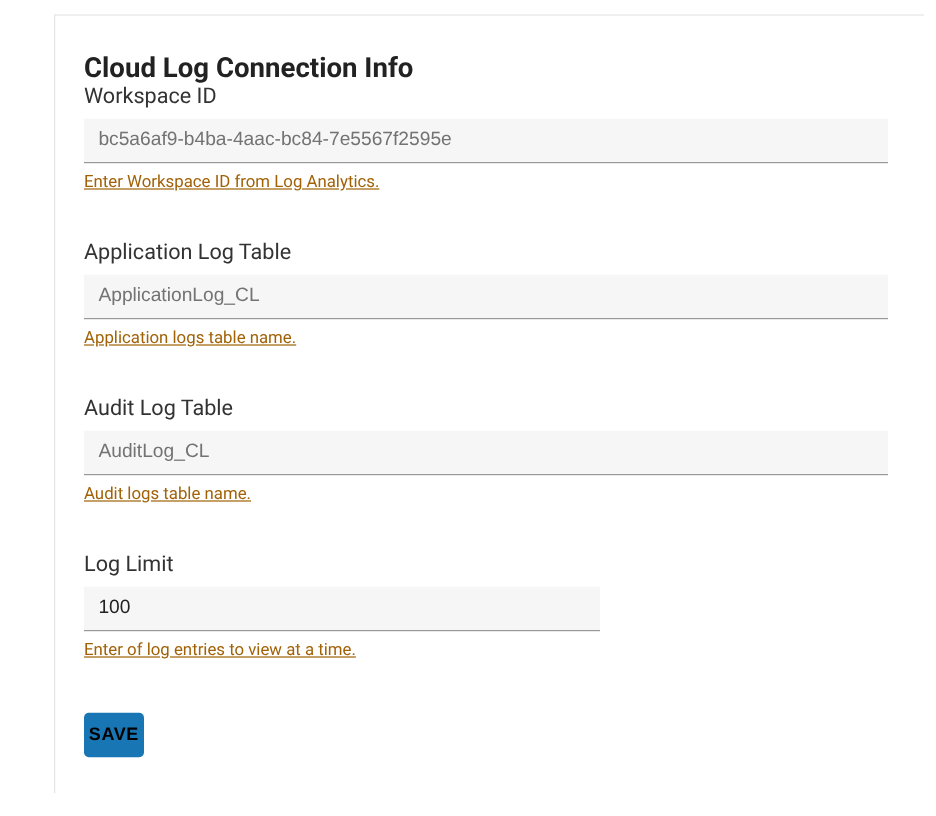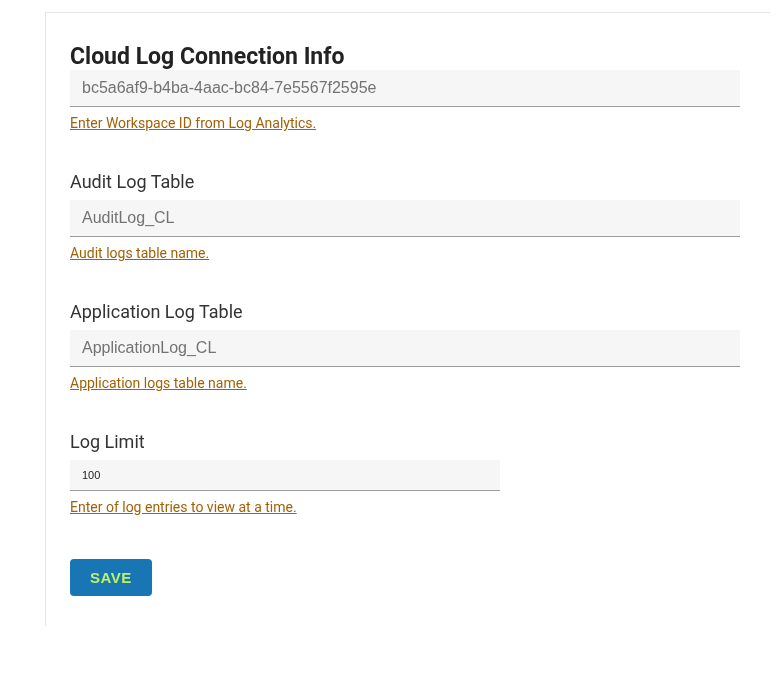--- a/index.html
+++ b/index.html
@@ -43,68 +43,69 @@
       font-size: 16px;
       color: #737373;
       padding: 9px 12px;
       background: #f6f6f6;
       border: none;
       border-bottom: 1px solid #9a9a9a;
       outline: none;
     }
     .input-number {
       width: 430px;
-      font-size: 11px;
+      font-size: 16px;
       color: #222;
       padding: 9px 12px;
       background: #f6f6f6;
       border: none;
       border-bottom: 1px solid #9a9a9a;
       outline: none;
     }
     .help {
       font-size: 14px;
       color: #a16207;
       margin-top: 8px;
       text-decoration: underline;
     }
     .save-btn {
       display: inline-block;
       background: #1976b5;
-      color: #bef264;
+      color: #000000;
       font-size: 15px;
       font-weight: 600;
       letter-spacing: 0.5px;
       border: none;
       border-radius: 4px;
-      padding: 10px 20px;
+      padding: 10px 4px;
       cursor: pointer;
     }
   </style>
 </head>
 <body>
 
 <div class="card">
   <h1 class="title">Cloud Log Connection Info</h1>
 
   <div class="form-group">
+    <label class="label">Workspace ID</label>
     <input type="text" class="input-text" value="bc5a6af9-b4ba-4aac-bc84-7e5567f2595e" style="">
     <div class="help">Enter Workspace ID from Log Analytics.</div>
+  </div>
+
+  <div class="form-group">
+    <label class="label">Application Log Table</label>
+    <input type="text" class="input-text" value="ApplicationLog_CL" style="">
+    <div class="help">Application logs table name.</div>
   </div>
 
   <div class="form-group last-text">
     <label class="label">Audit Log Table</label>
     <input type="text" class="input-text" value="AuditLog_CL" style="">
     <div class="help">Audit logs table name.</div>
-  </div>
-
-  <div class="form-group">
-    <label class="label">Application Log Table</label>
-    <input type="text" class="input-text" value="ApplicationLog_CL" style="">
-    <div class="help">Application logs table name.</div>
   </div>
 
   <div class="form-group number">
     <label class="label">Log Limit</label>
     <input type="number" class="input-number" value="100" style="">
     <div class="help">Enter of log entries to view at a time.</div>
   </div>
 
   <button class="save-btn">SAVE</button>
 </div>

